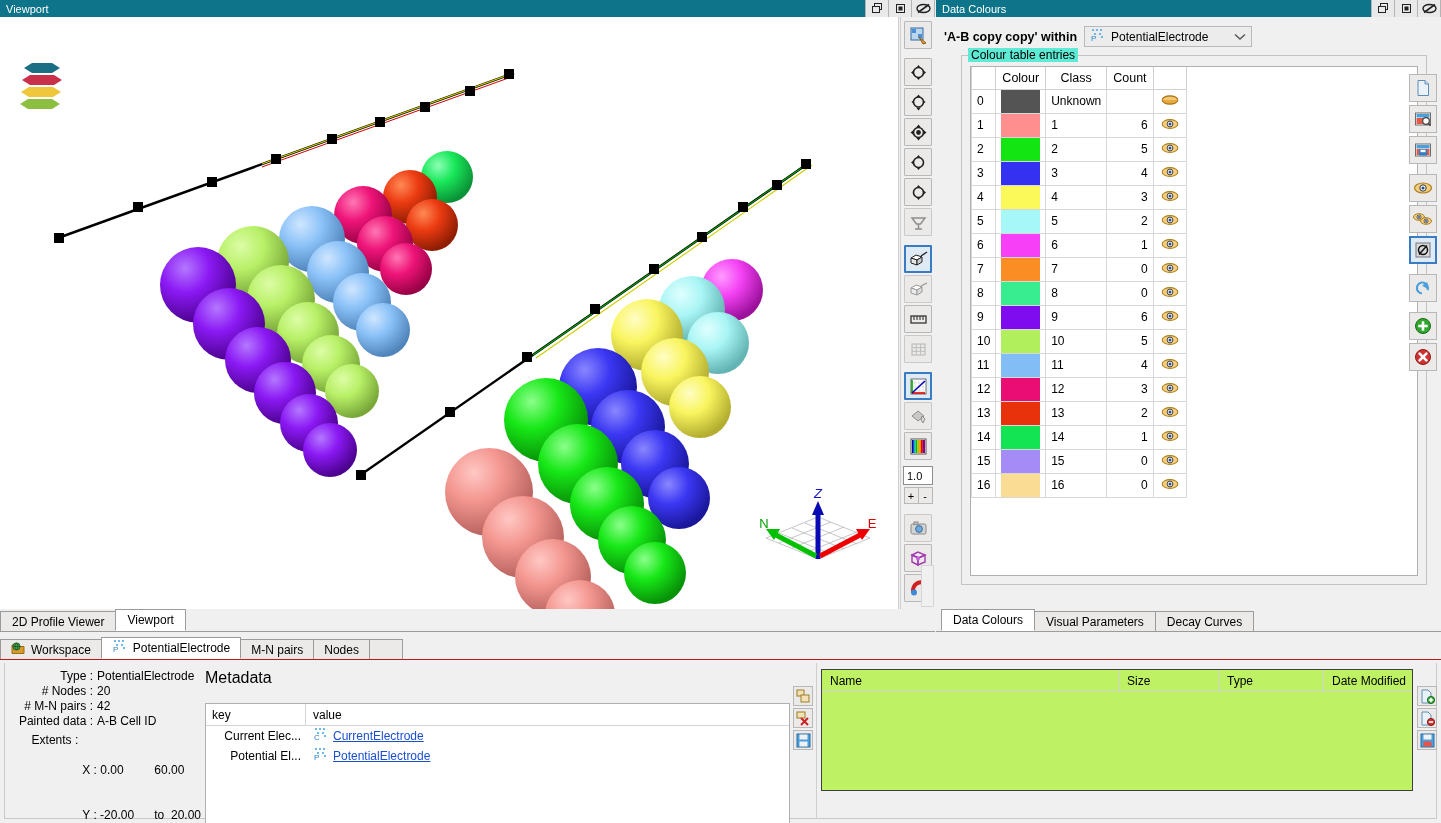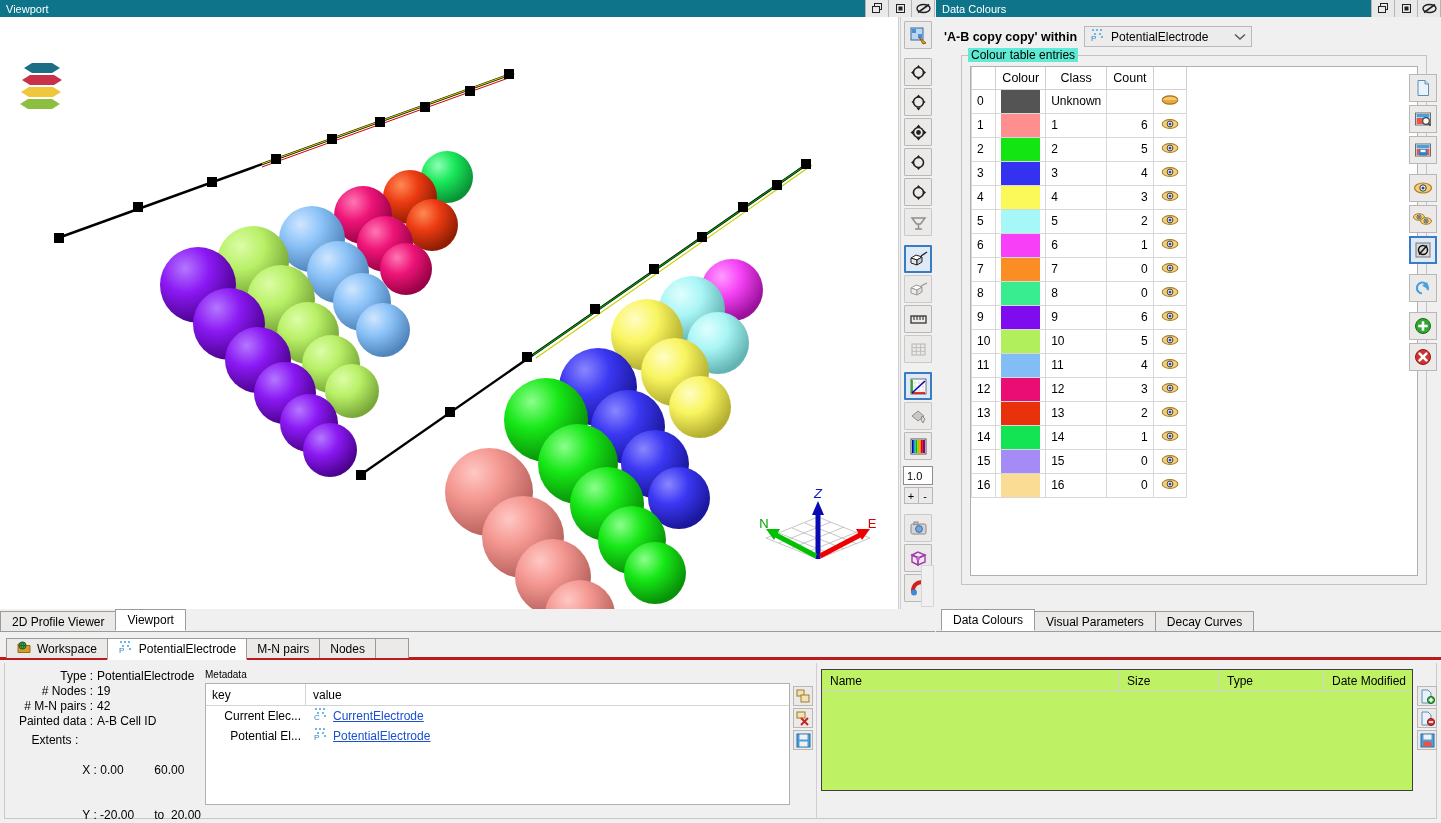--- a/index.html
+++ b/index.html
@@ -204,23 +204,22 @@
 
   
   #bottom {
     position: absolute; left: 0; top: 633px;
     width: 1441px; height: 190px;
     background: #f0f0f0;
   }
   #btabs {
     position: absolute; left: 0; top: 5px;
     width: 1441px; height: 22px;
-    display: flex; align-items: flex-start;
-    border-bottom: 3px solid #b91c1c;
-    padding-left: 6px;
+    display: flex; align-items: flex-end;
+    border-bottom: 1px solid #b91c1c;
   }
   .btab {
     height: 20px; padding: 0 10px;
     display: flex; align-items: center; gap: 6px;
     border: 1px solid #9b9b9b; border-bottom: none;
     background: #eceae8; font-size: 12px; margin-right: -1px;
   }
   .btab.active { background: #fff; height: 22px; border-bottom: 1px solid #fff; position:relative; z-index:2; }
   .btab.spacer { width: 34px; padding: 0; background:#eceae8; }
 
@@ -235,21 +234,21 @@
   #props {
     width: 196px; padding-top: 6px; font-size: 12px;
   }
   .prow { display: flex; line-height: 15px; }
   .prow .pk { width: 92px; text-align: right; padding-right: 4px; white-space: nowrap; }
   .prow .pv { flex: 1; white-space: pre; }
   .prow .pv2 { display:flex; }
   .pv2 .a { width: 72px; }
 
   #meta { width: 615px; padding-top: 6px; position: relative; }
-  .sec-label { font-size: 10px; margin-left: 4px; margin-bottom: 3px; }
+  .sec-label { font-size: 16px; margin-left: 4px; margin-bottom: 16px; }
   .meta-table {
     margin-left: 4px; width: 585px; height: 122px;
     background: #fff; border: 1px solid #b0b0b0;
     font-size: 12px;
   }
   .meta-head { display: flex; height: 22px; align-items: center; border-bottom: 1px solid #d4d4d4; }
   .meta-head .c1 { width: 100px; padding-left: 6px; border-right: 1px solid #d4d4d4; height:22px; display:flex; align-items:center;}
   .meta-head .c2 { padding-left: 7px; }
   .meta-row { display: flex; height: 20px; align-items: center; }
   .meta-row .c1 { width: 100px; text-align: right; padding-right: 5px; }
@@ -1073,21 +1072,21 @@
 
     <div id="binner">
 
       <div id="props">
         <div class="prow">
           <span class="pk">Type :</span>
           <span class="pv">PotentialElectrode</span>
         </div>
         <div class="prow">
           <span class="pk"># Nodes :</span>
-          <span class="pv">19</span>
+          <span class="pv">20</span>
         </div>
         <div class="prow">
           <span class="pk"># M-N pairs :</span>
           <span class="pv">42</span>
         </div>
         <div class="prow">
           <span class="pk">Painted data :</span>
           <span class="pv">A-B Cell ID</span>
         </div>
         <div class="prow" style="margin-top:4px">

